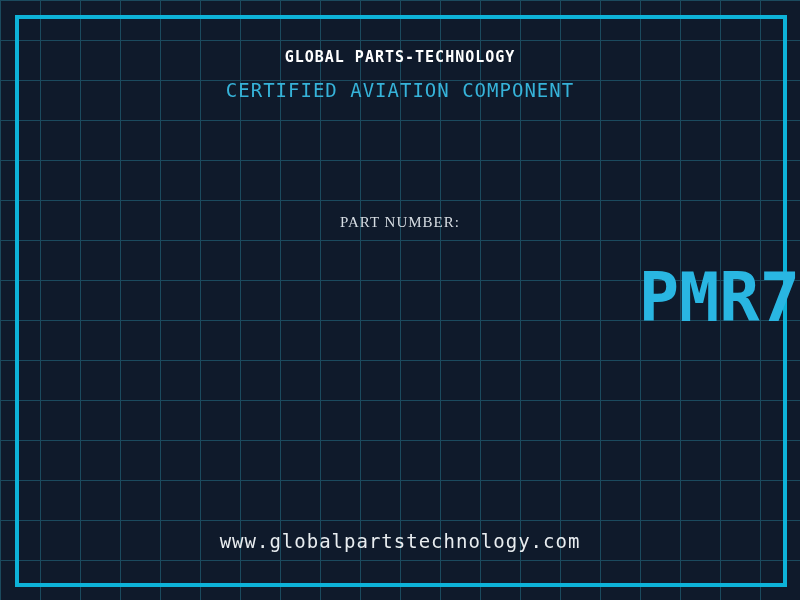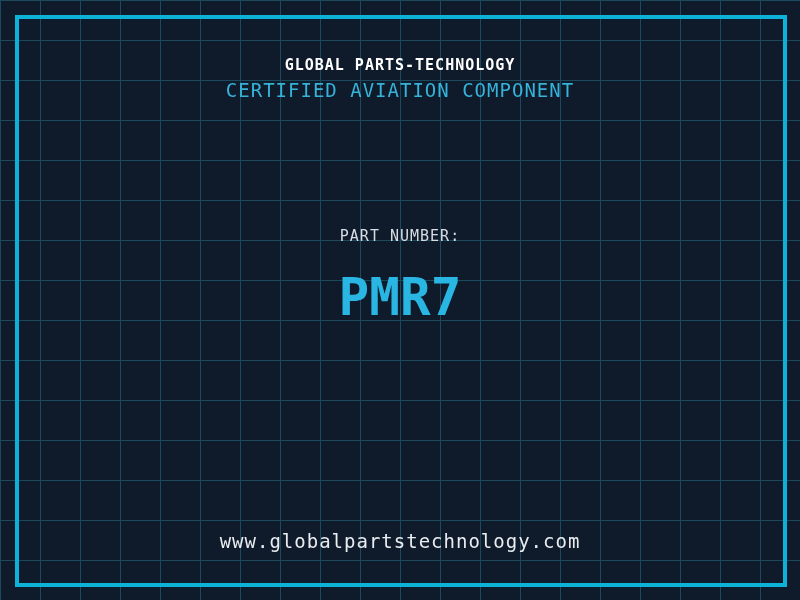--- a/index.html
+++ b/index.html
@@ -30,46 +30,48 @@
     pointer-events: none;
   }
   .txt {
     position: absolute;
     left: 0;
     width: 100%;
     text-align: center;
     white-space: nowrap;
   }
   .company-name {
-    top: 56px;
+    top: 48px;
     font-size: 15px;
     font-weight: bold;
     color: #ffffff;
     letter-spacing: 1px;
   }
   .subtitle {
     top: 79px;
     font-size: 19px;
     color: #36b3d9;
     letter-spacing: 1px;
   }
   .part-label {
-    top: 227px;
+    top: 214px;
     font-size: 15px;
     color: #d7dde3;
     letter-spacing: 1px;
+    font-family: Liberation Serif, serif;
   }
   .part-number {
     top: 258px;
     height: 80px;
     line-height: 80px;
-    font-size: 51px;
+    font-size: 67px;
     font-weight: bold;
     color: #29b6e2;
     letter-spacing: 0px;
+    text-align: right;
   }
   .website {
     top: 530px;
     font-size: 19px;
     color: #e9edf0;
     letter-spacing: 1px;
   }
 </style>
 </head>
 <body>

